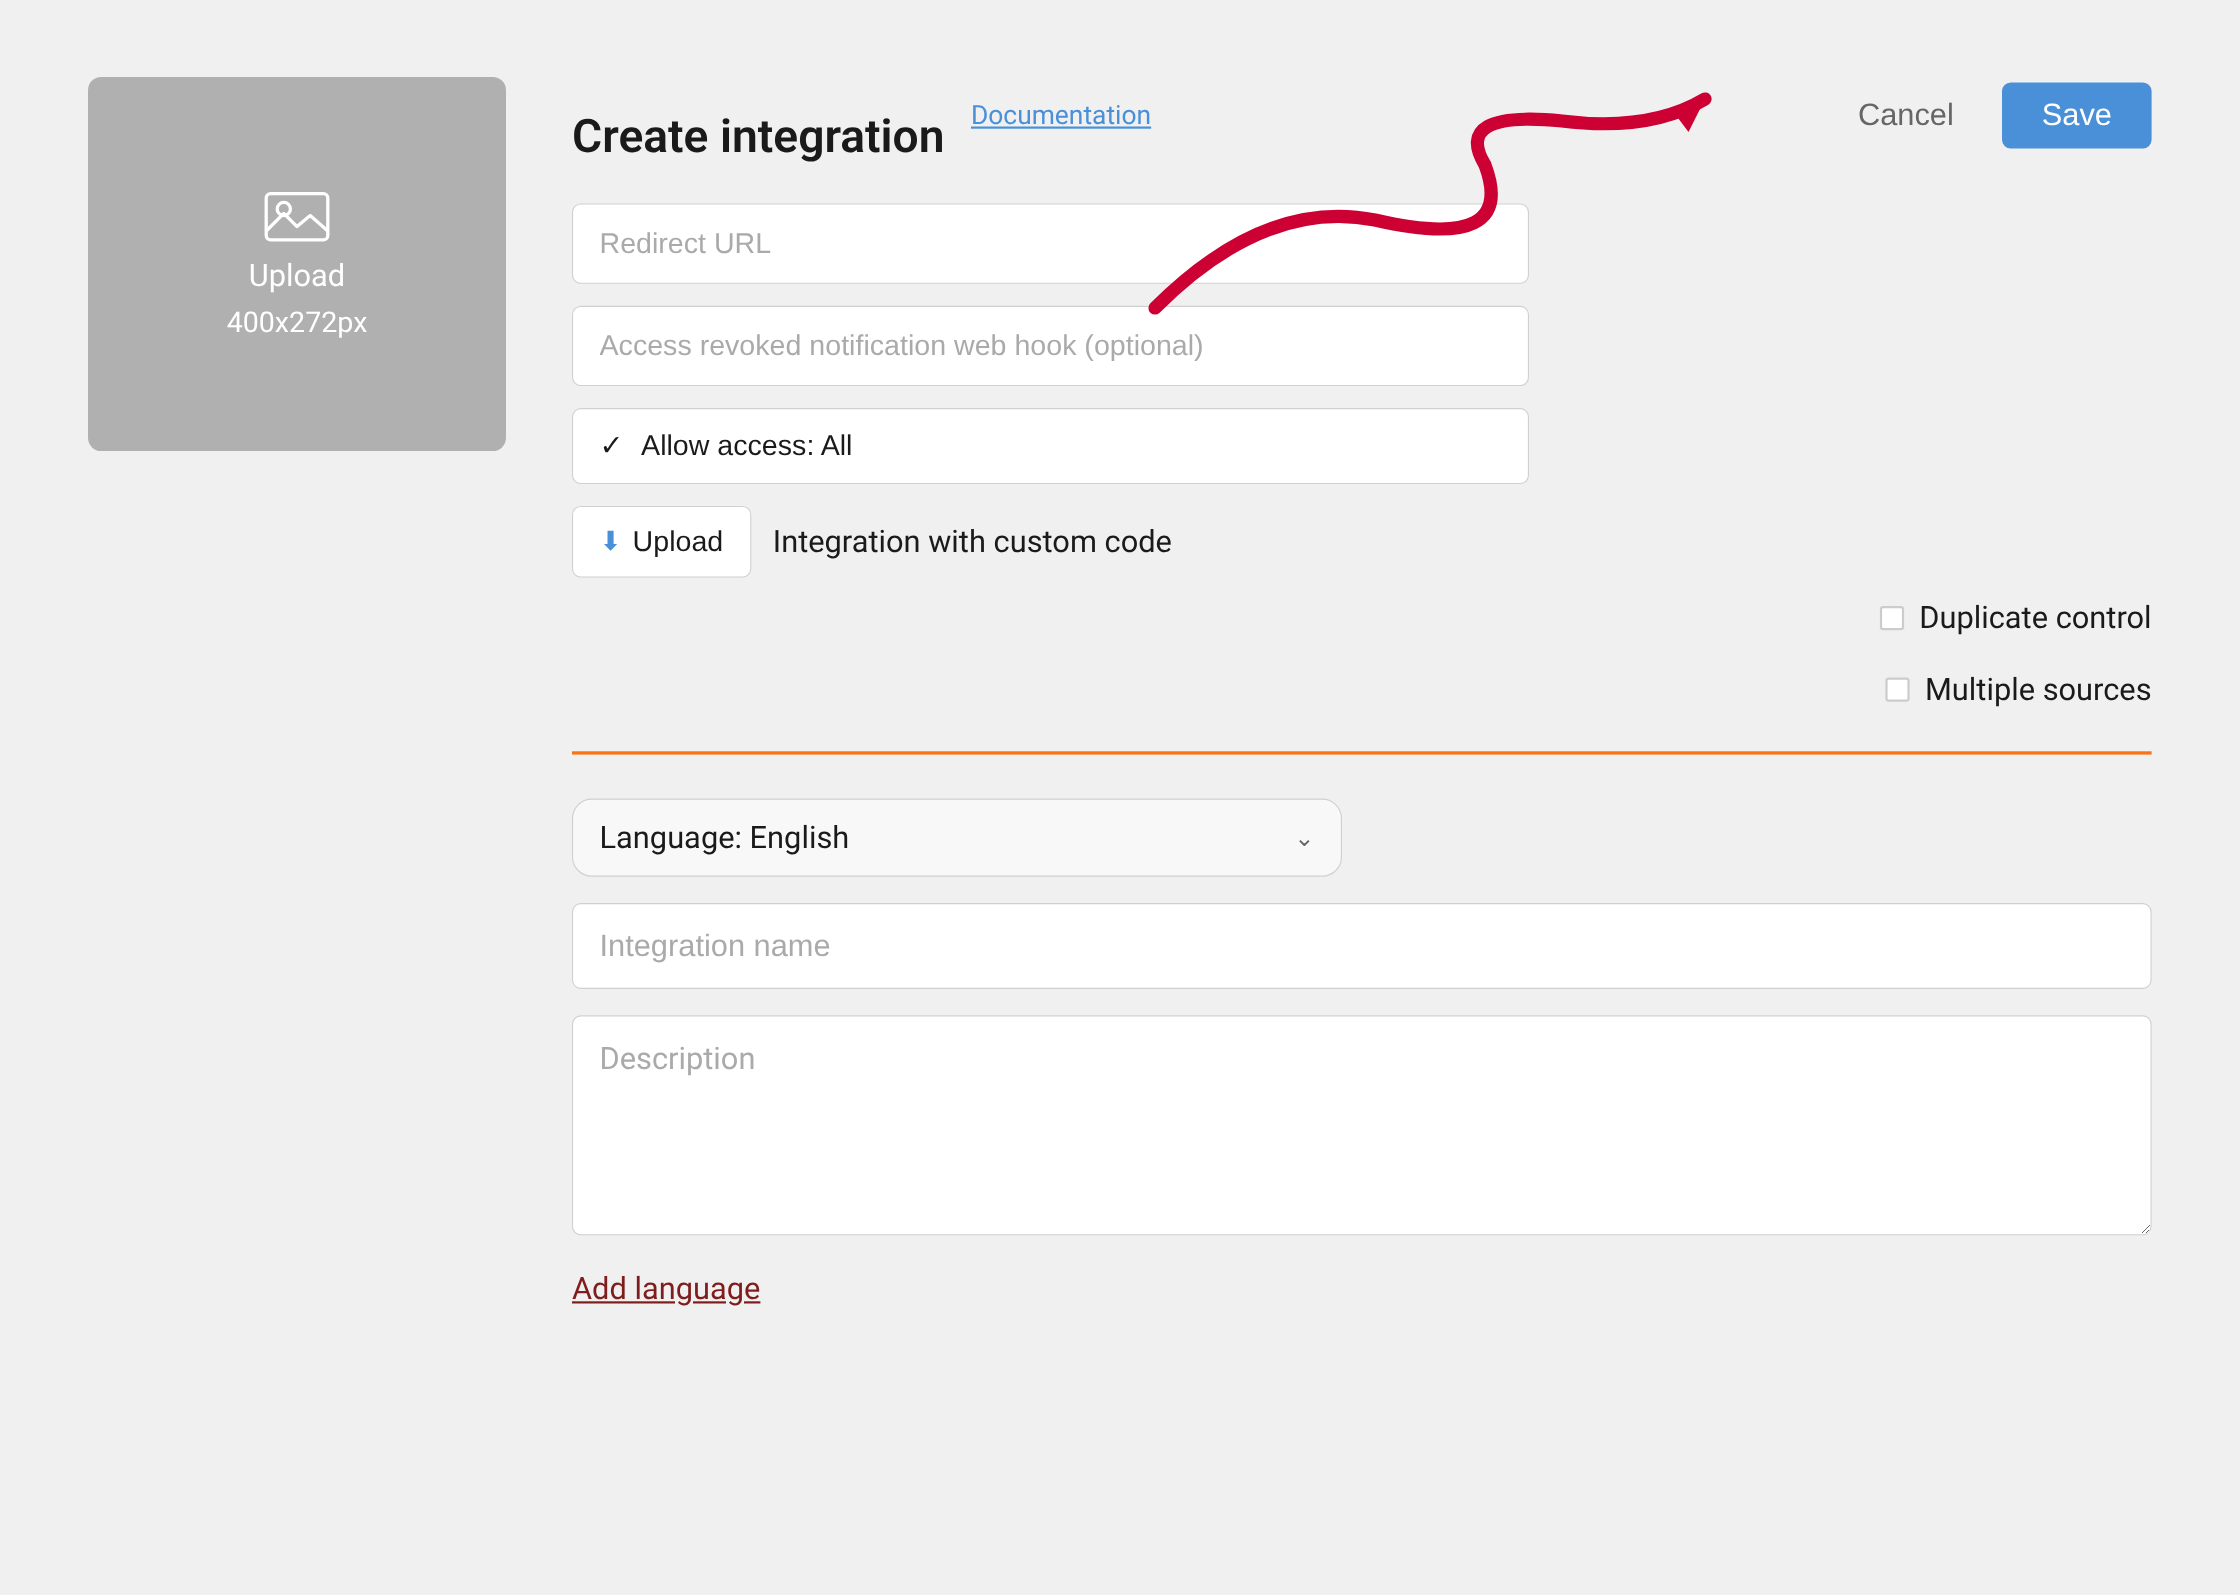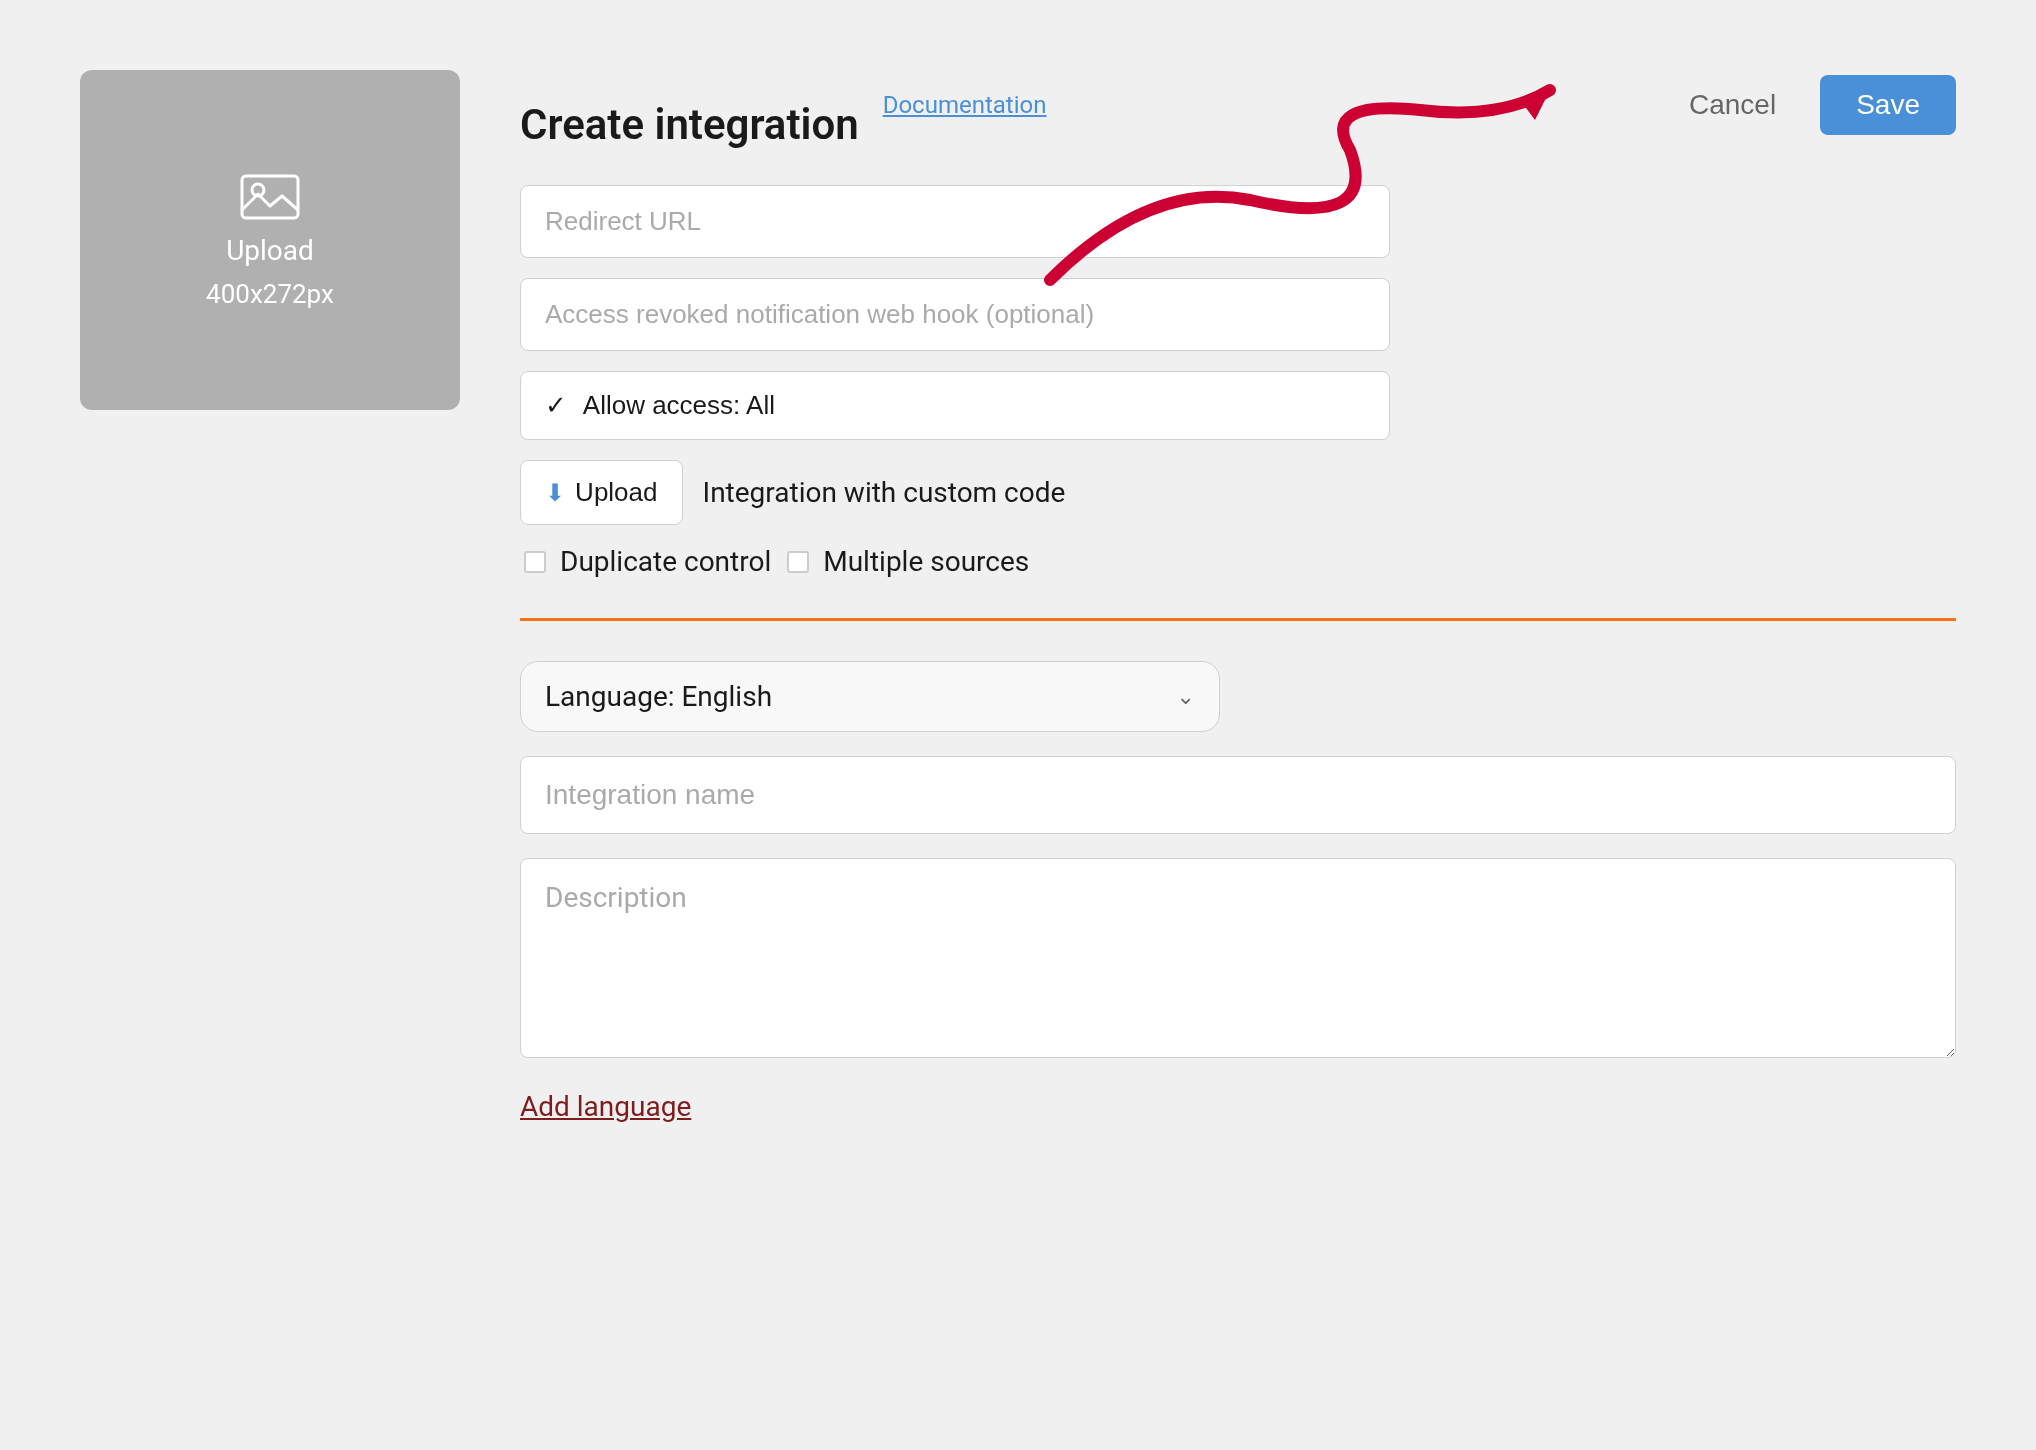--- a/index.html
+++ b/index.html
@@ -214,22 +214,22 @@
       border-radius: 3px;
       background: #fff;
       cursor: pointer;
       appearance: none;
       -webkit-appearance: none;
       flex-shrink: 0;
     }
 
     .checkbox-options {
       display: flex;
-      flex-direction: row;
-      gap: 16px;
+      flex-direction: column;
+      gap: 32px;
       margin-left: 4px;
       align-items: flex-end;
     }
 
     
     .bottom-section {
       display: flex;
       flex-direction: column;
       gap: 24px;
     }

